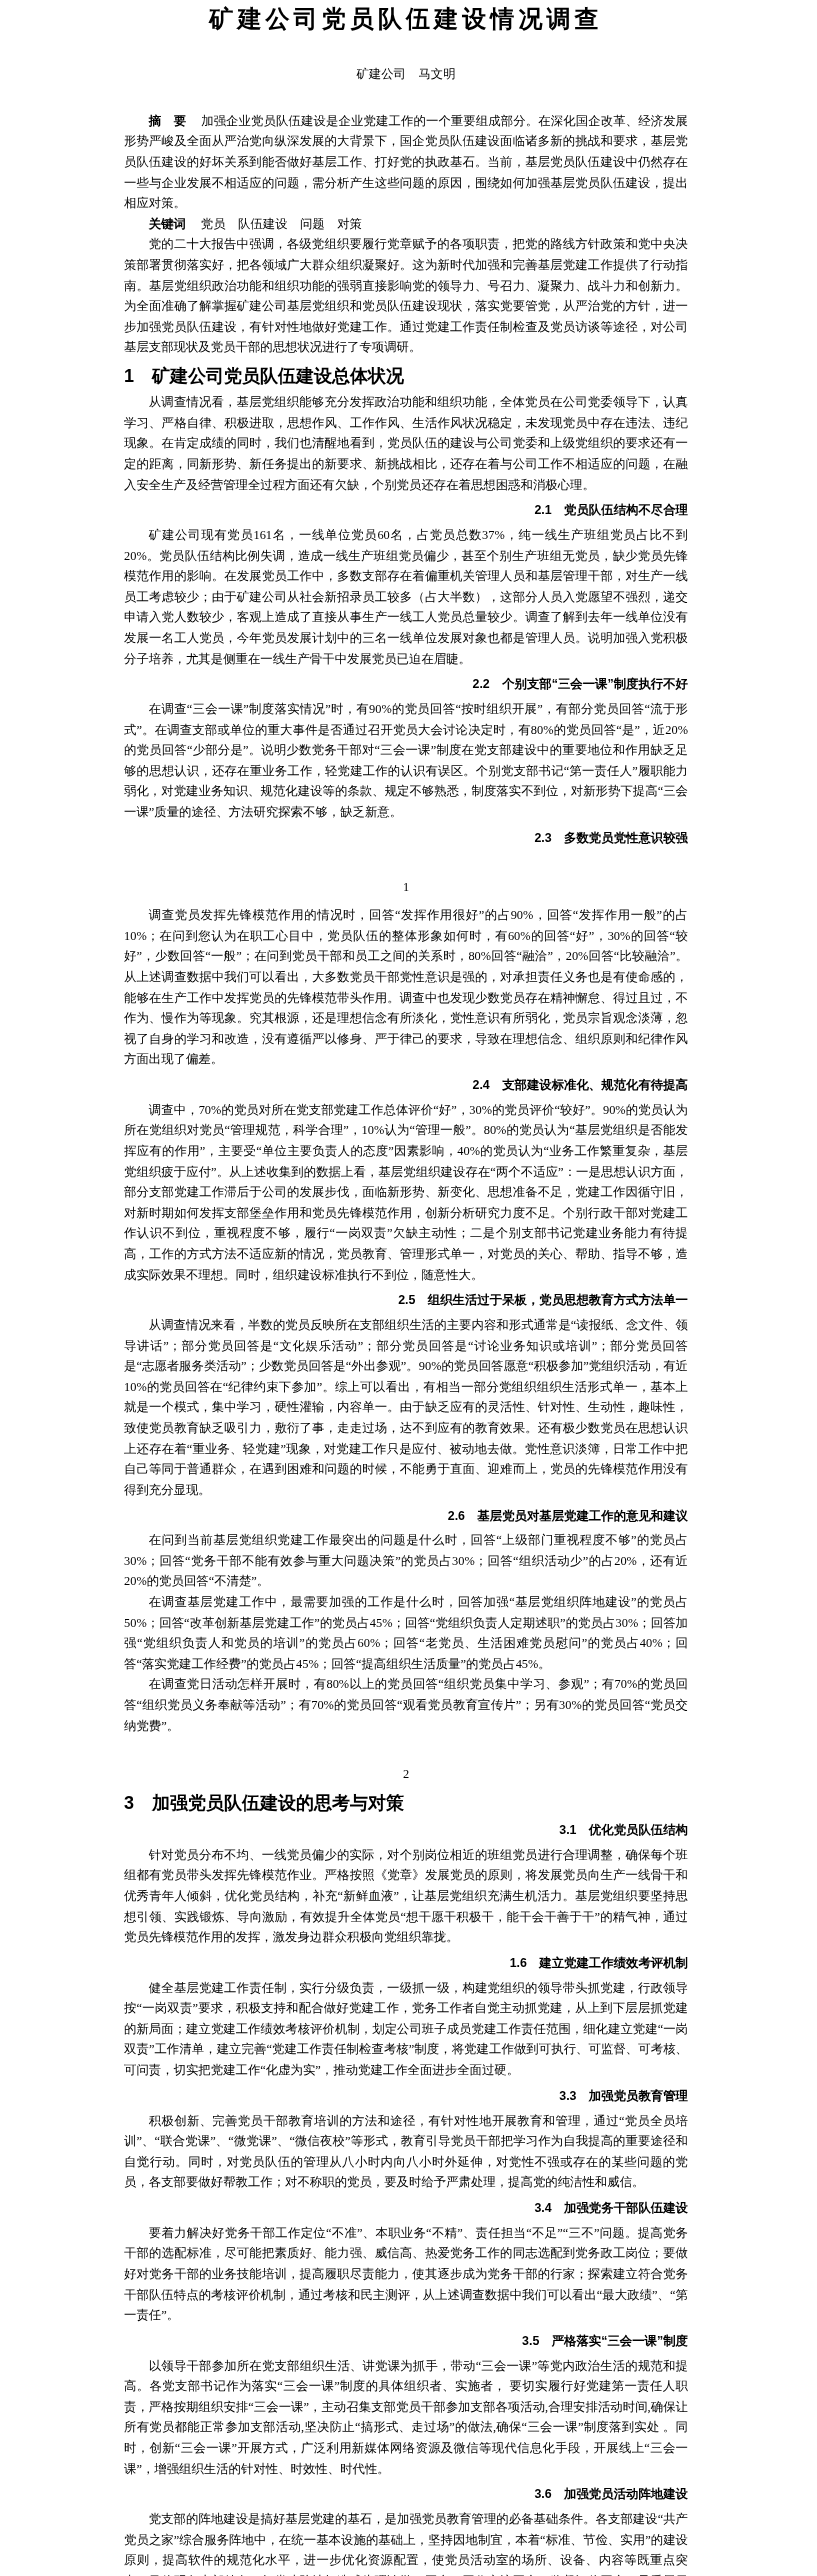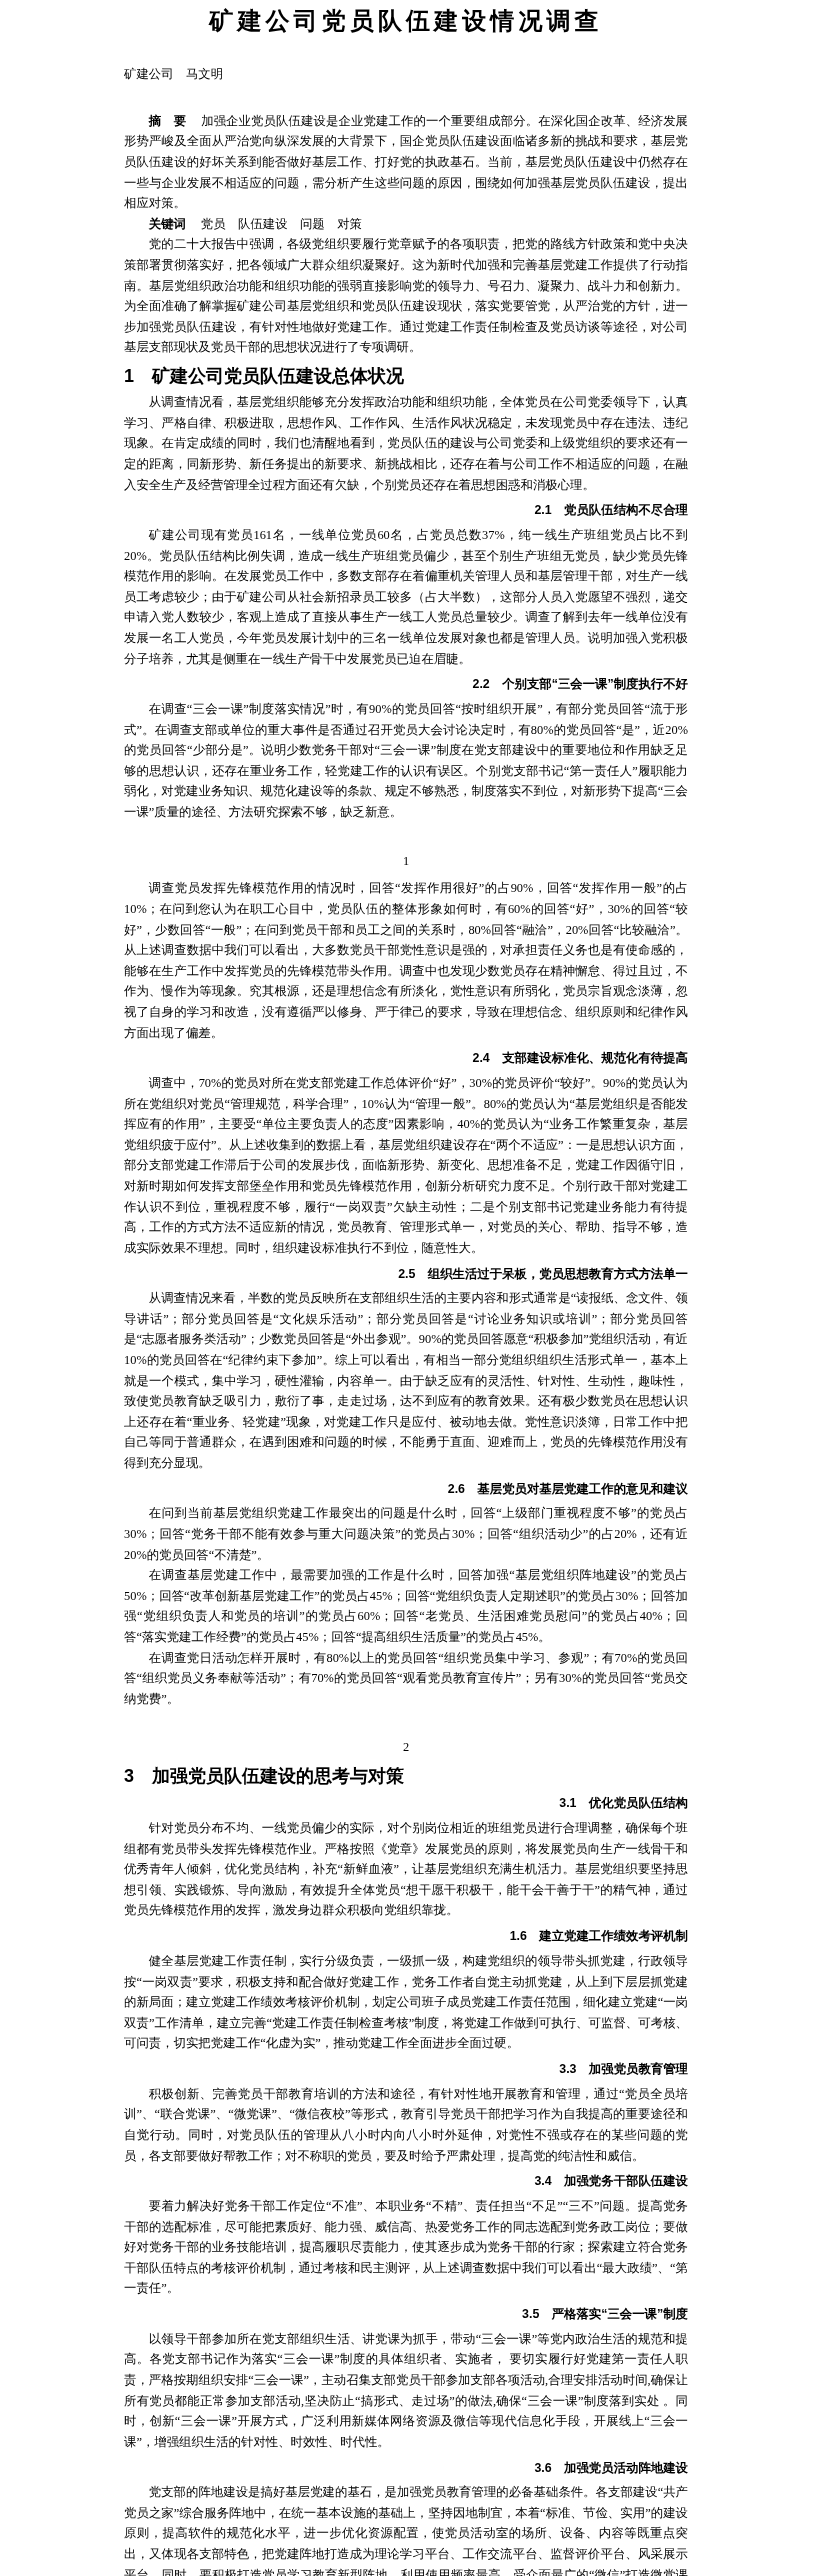--- a/index.html
+++ b/index.html
@@ -5,25 +5,25 @@
   html,body{margin:0;padding:0;background:#ffffff;}
   .page{
     width:818px;height:3073px;box-sizing:border-box;
     background:#ffffff;color:#000000;
     padding:6.2px 130px 0 124px;
     font-family:"Liberation Serif","DejaVu Serif",serif;
     font-size:12.4px;line-height:20.6px;
     text-align:justify;overflow:hidden;position:relative;
   }
   .doc-title{
-    text-align:center;font-family:Liberation Sans, sans-serif;
+    text-align:center;font-family:Liberation Mono, monospace;
     font-weight:bold;font-size:24px;line-height:30px;letter-spacing:4.1px;
     margin:0;text-indent:0;
   }
-  .byline{text-align:left;margin:28px 0 0 0;text-indent:0;font-family:"DejaVu Serif",serif;}
+  .byline{text-align:center;margin:28px 0 0 0;text-indent:0;font-family:"DejaVu Serif",serif;}
   .abstract{margin:26px 0 0 0;text-indent:2em;font-family:"DejaVu Serif",serif;}
   .keywords{margin:0;text-indent:2em;font-family:"DejaVu Serif",serif;}
   .fm-label{font-family:"Liberation Sans","DejaVu Sans",sans-serif;font-weight:bold;margin-right:1.2em;}
   .blk-p{margin:0;text-indent:2em;}
   .blk-h1{
     font-family:"Liberation Sans","DejaVu Sans",sans-serif;font-weight:bold;
     font-size:18px;line-height:23px;margin:7.2px 0 4.1px 0;text-indent:0;text-align:left;
   }
   .blk-h2{
     font-family:"Liberation Sans","DejaVu Sans",sans-serif;font-weight:bold;
@@ -43,20 +43,21 @@
   <p class="keywords"><span class="fm-label">关键词</span><span>党员　队伍建设　问题　对策</span></p>
 
   <div id="body-blocks">
       <p class="blk-p">党的二十大报告中强调，各级党组织要履行党章赋予的各项职责，把党的路线方针政策和党中央决策部署贯彻落实好，把各领域广大群众组织凝聚好。这为新时代加强和完善基层党建工作提供了行动指南。基层党组织政治功能和组织功能的强弱直接影响党的领导力、号召力、凝聚力、战斗力和创新力。为全面准确了解掌握矿建公司基层党组织和党员队伍建设现状，落实党要管党，从严治党的方针，进一步加强党员队伍建设，有针对性地做好党建工作。通过党建工作责任制检查及党员访谈等途径，对公司基层支部现状及党员干部的思想状况进行了专项调研。</p>
       <div class="blk-h1">1　矿建公司党员队伍建设总体状况</div>
       <p class="blk-p">从调查情况看，基层党组织能够充分发挥政治功能和组织功能，全体党员在公司党委领导下，认真学习、严格自律、积极进取，思想作风、工作作风、生活作风状况稳定，未发现党员中存在违法、违纪现象。在肯定成绩的同时，我们也清醒地看到，党员队伍的建设与公司党委和上级党组织的要求还有一定的距离，同新形势、新任务提出的新要求、新挑战相比，还存在着与公司工作不相适应的问题，在融入安全生产及经营管理全过程方面还有欠缺，个别党员还存在着思想困惑和消极心理。</p>
       <div class="blk-h2">2.1　党员队伍结构不尽合理</div>
       <p class="blk-p">矿建公司现有党员161名，一线单位党员60名，占党员总数37%，纯一线生产班组党员占比不到20%。党员队伍结构比例失调，造成一线生产班组党员偏少，甚至个别生产班组无党员，缺少党员先锋模范作用的影响。在发展党员工作中，多数支部存在着偏重机关管理人员和基层管理干部，对生产一线员工考虑较少；由于矿建公司从社会新招录员工较多（占大半数），这部分人员入党愿望不强烈，递交申请入党人数较少，客观上造成了直接从事生产一线工人党员总量较少。调查了解到去年一线单位没有发展一名工人党员，今年党员发展计划中的三名一线单位发展对象也都是管理人员。说明加强入党积极分子培养，尤其是侧重在一线生产骨干中发展党员已迫在眉睫。</p>
       <div class="blk-h2">2.2　个别支部“三会一课”制度执行不好</div>
       <p class="blk-p">在调查“三会一课”制度落实情况”时，有90%的党员回答“按时组织开展”，有部分党员回答“流于形式”。在调查支部或单位的重大事件是否通过召开党员大会讨论决定时，有80%的党员回答“是”，近20%的党员回答“少部分是”。说明少数党务干部对“三会一课”制度在党支部建设中的重要地位和作用缺乏足够的思想认识，还存在重业务工作，轻党建工作的认识有误区。个别党支部书记“第一责任人”履职能力弱化，对党建业务知识、规范化建设等的条款、规定不够熟悉，制度落实不到位，对新形势下提高“三会一课”质量的途径、方法研究探索不够，缺乏新意。</p>
+      <div class="blk-h2">2.3　多数党员党性意识较强</div>
       <div class="blk-pagenum">1</div>
       <p class="blk-p">调查党员发挥先锋模范作用的情况时，回答“发挥作用很好”的占90%，回答“发挥作用一般”的占10%；在问到您认为在职工心目中，党员队伍的整体形象如何时，有60%的回答“好”，30%的回答“较好”，少数回答“一般”；在问到党员干部和员工之间的关系时，80%回答“融洽”，20%回答“比较融洽”。从上述调查数据中我们可以看出，大多数党员干部党性意识是强的，对承担责任义务也是有使命感的，能够在生产工作中发挥党员的先锋模范带头作用。调查中也发现少数党员存在精神懈怠、得过且过，不作为、慢作为等现象。究其根源，还是理想信念有所淡化，党性意识有所弱化，党员宗旨观念淡薄，忽视了自身的学习和改造，没有遵循严以修身、严于律己的要求，导致在理想信念、组织原则和纪律作风方面出现了偏差。</p>
       <div class="blk-h2">2.4　支部建设标准化、规范化有待提高</div>
       <p class="blk-p">调查中，70%的党员对所在党支部党建工作总体评价“好”，30%的党员评价“较好”。90%的党员认为所在党组织对党员“管理规范，科学合理”，10%认为“管理一般”。80%的党员认为“基层党组织是否能发挥应有的作用”，主要受“单位主要负责人的态度”因素影响，40%的党员认为“业务工作繁重复杂，基层党组织疲于应付”。从上述收集到的数据上看，基层党组织建设存在“两个不适应”：一是思想认识方面，部分支部党建工作滞后于公司的发展步伐，面临新形势、新变化、思想准备不足，党建工作因循守旧，对新时期如何发挥支部堡垒作用和党员先锋模范作用，创新分析研究力度不足。个别行政干部对党建工作认识不到位，重视程度不够，履行“一岗双责”欠缺主动性；二是个别支部书记党建业务能力有待提高，工作的方式方法不适应新的情况，党员教育、管理形式单一，对党员的关心、帮助、指导不够，造成实际效果不理想。同时，组织建设标准执行不到位，随意性大。</p>
       <div class="blk-h2">2.5　组织生活过于呆板，党员思想教育方式方法单一</div>
       <p class="blk-p">从调查情况来看，半数的党员反映所在支部组织生活的主要内容和形式通常是“读报纸、念文件、领导讲话”；部分党员回答是“文化娱乐活动”；部分党员回答是“讨论业务知识或培训”；部分党员回答是“志愿者服务类活动”；少数党员回答是“外出参观”。90%的党员回答愿意“积极参加”党组织活动，有近10%的党员回答在“纪律约束下参加”。综上可以看出，有相当一部分党组织组织生活形式单一，基本上就是一个模式，集中学习，硬性灌输，内容单一。由于缺乏应有的灵活性、针对性、生动性，趣味性，致使党员教育缺乏吸引力，敷衍了事，走走过场，达不到应有的教育效果。还有极少数党员在思想认识上还存在着“重业务、轻党建”现象，对党建工作只是应付、被动地去做。党性意识淡簿，日常工作中把自己等同于普通群众，在遇到困难和问题的时候，不能勇于直面、迎难而上，党员的先锋模范作用没有得到充分显现。</p>
       <div class="blk-h2">2.6　基层党员对基层党建工作的意见和建议</div>
       <p class="blk-p">在问到当前基层党组织党建工作最突出的问题是什么时，回答“上级部门重视程度不够”的党员占30%；回答“党务干部不能有效参与重大问题决策”的党员占30%；回答“组织活动少”的占20%，还有近20%的党员回答“不清楚”。</p>
       <p class="blk-p">在调查基层党建工作中，最需要加强的工作是什么时，回答加强“基层党组织阵地建设”的党员占50%；回答“改革创新基层党建工作”的党员占45%；回答“党组织负责人定期述职”的党员占30%；回答加强“党组织负责人和党员的培训”的党员占60%；回答“老党员、生活困难党员慰问”的党员占40%；回答“落实党建工作经费”的党员占45%；回答“提高组织生活质量”的党员占45%。</p>
       <p class="blk-p">在调查党日活动怎样开展时，有80%以上的党员回答“组织党员集中学习、参观”；有70%的党员回答“组织党员义务奉献等活动”；有70%的党员回答“观看党员教育宣传片”；另有30%的党员回答“党员交纳党费”。</p>

